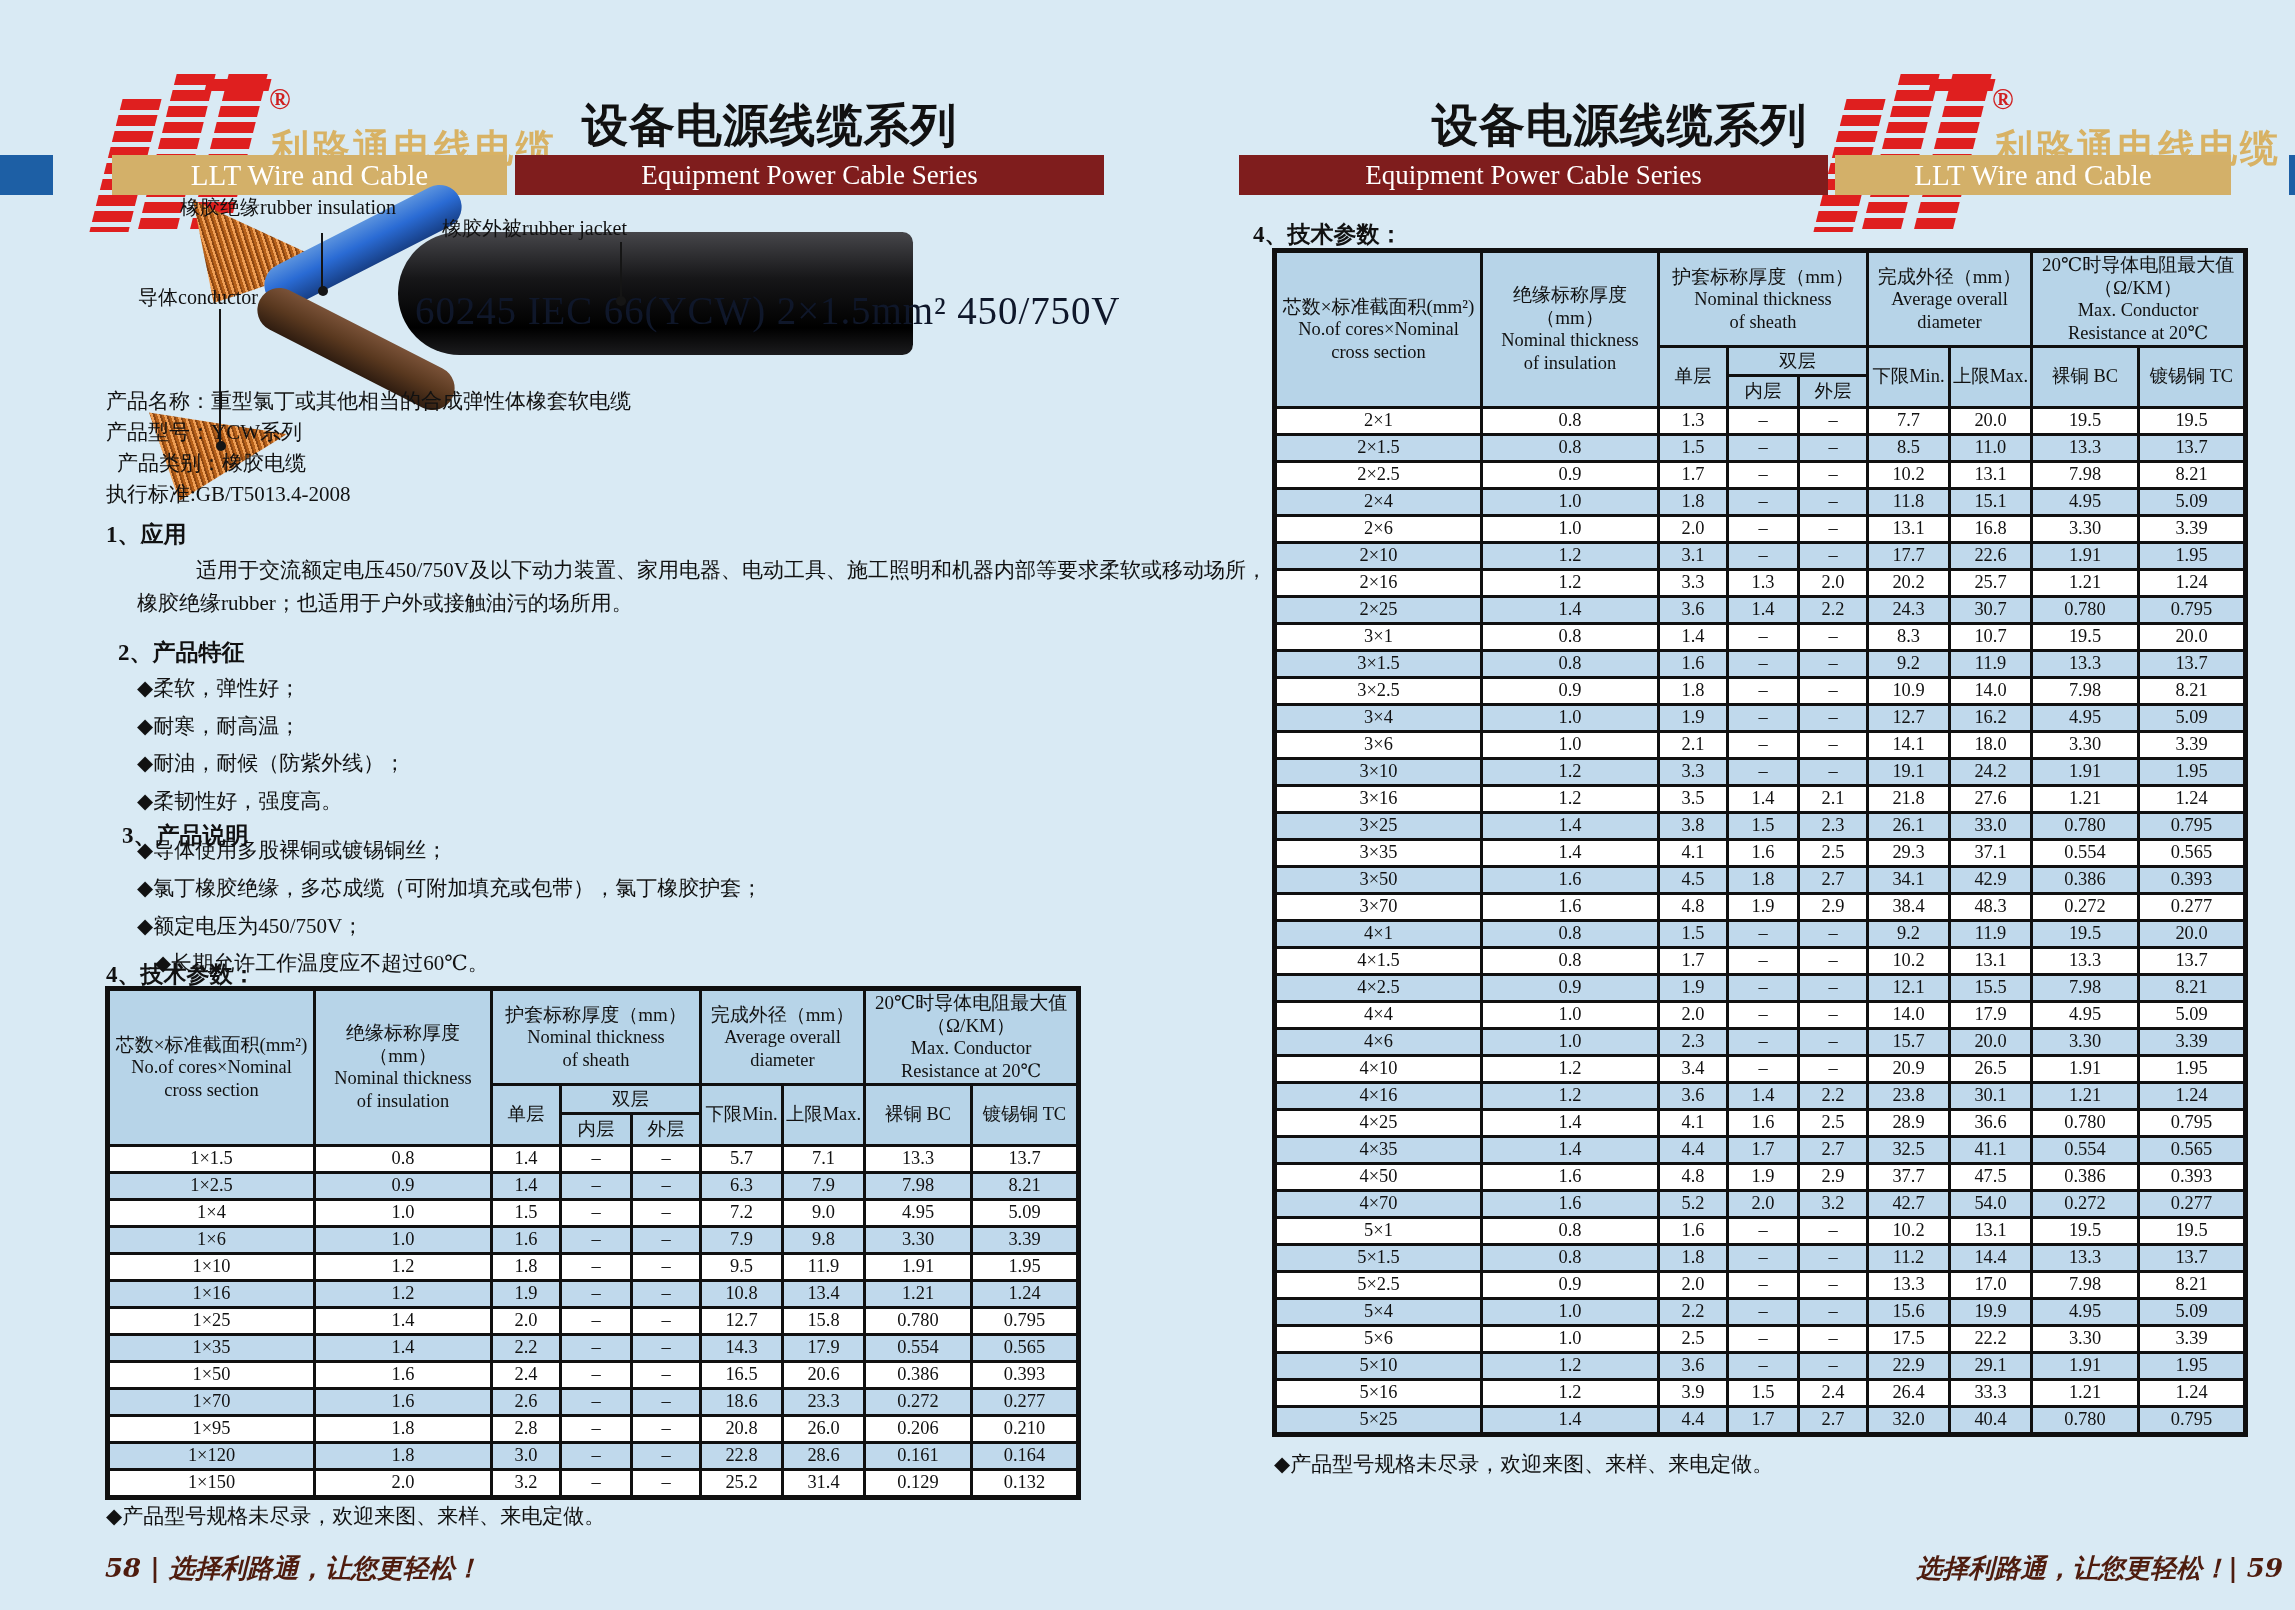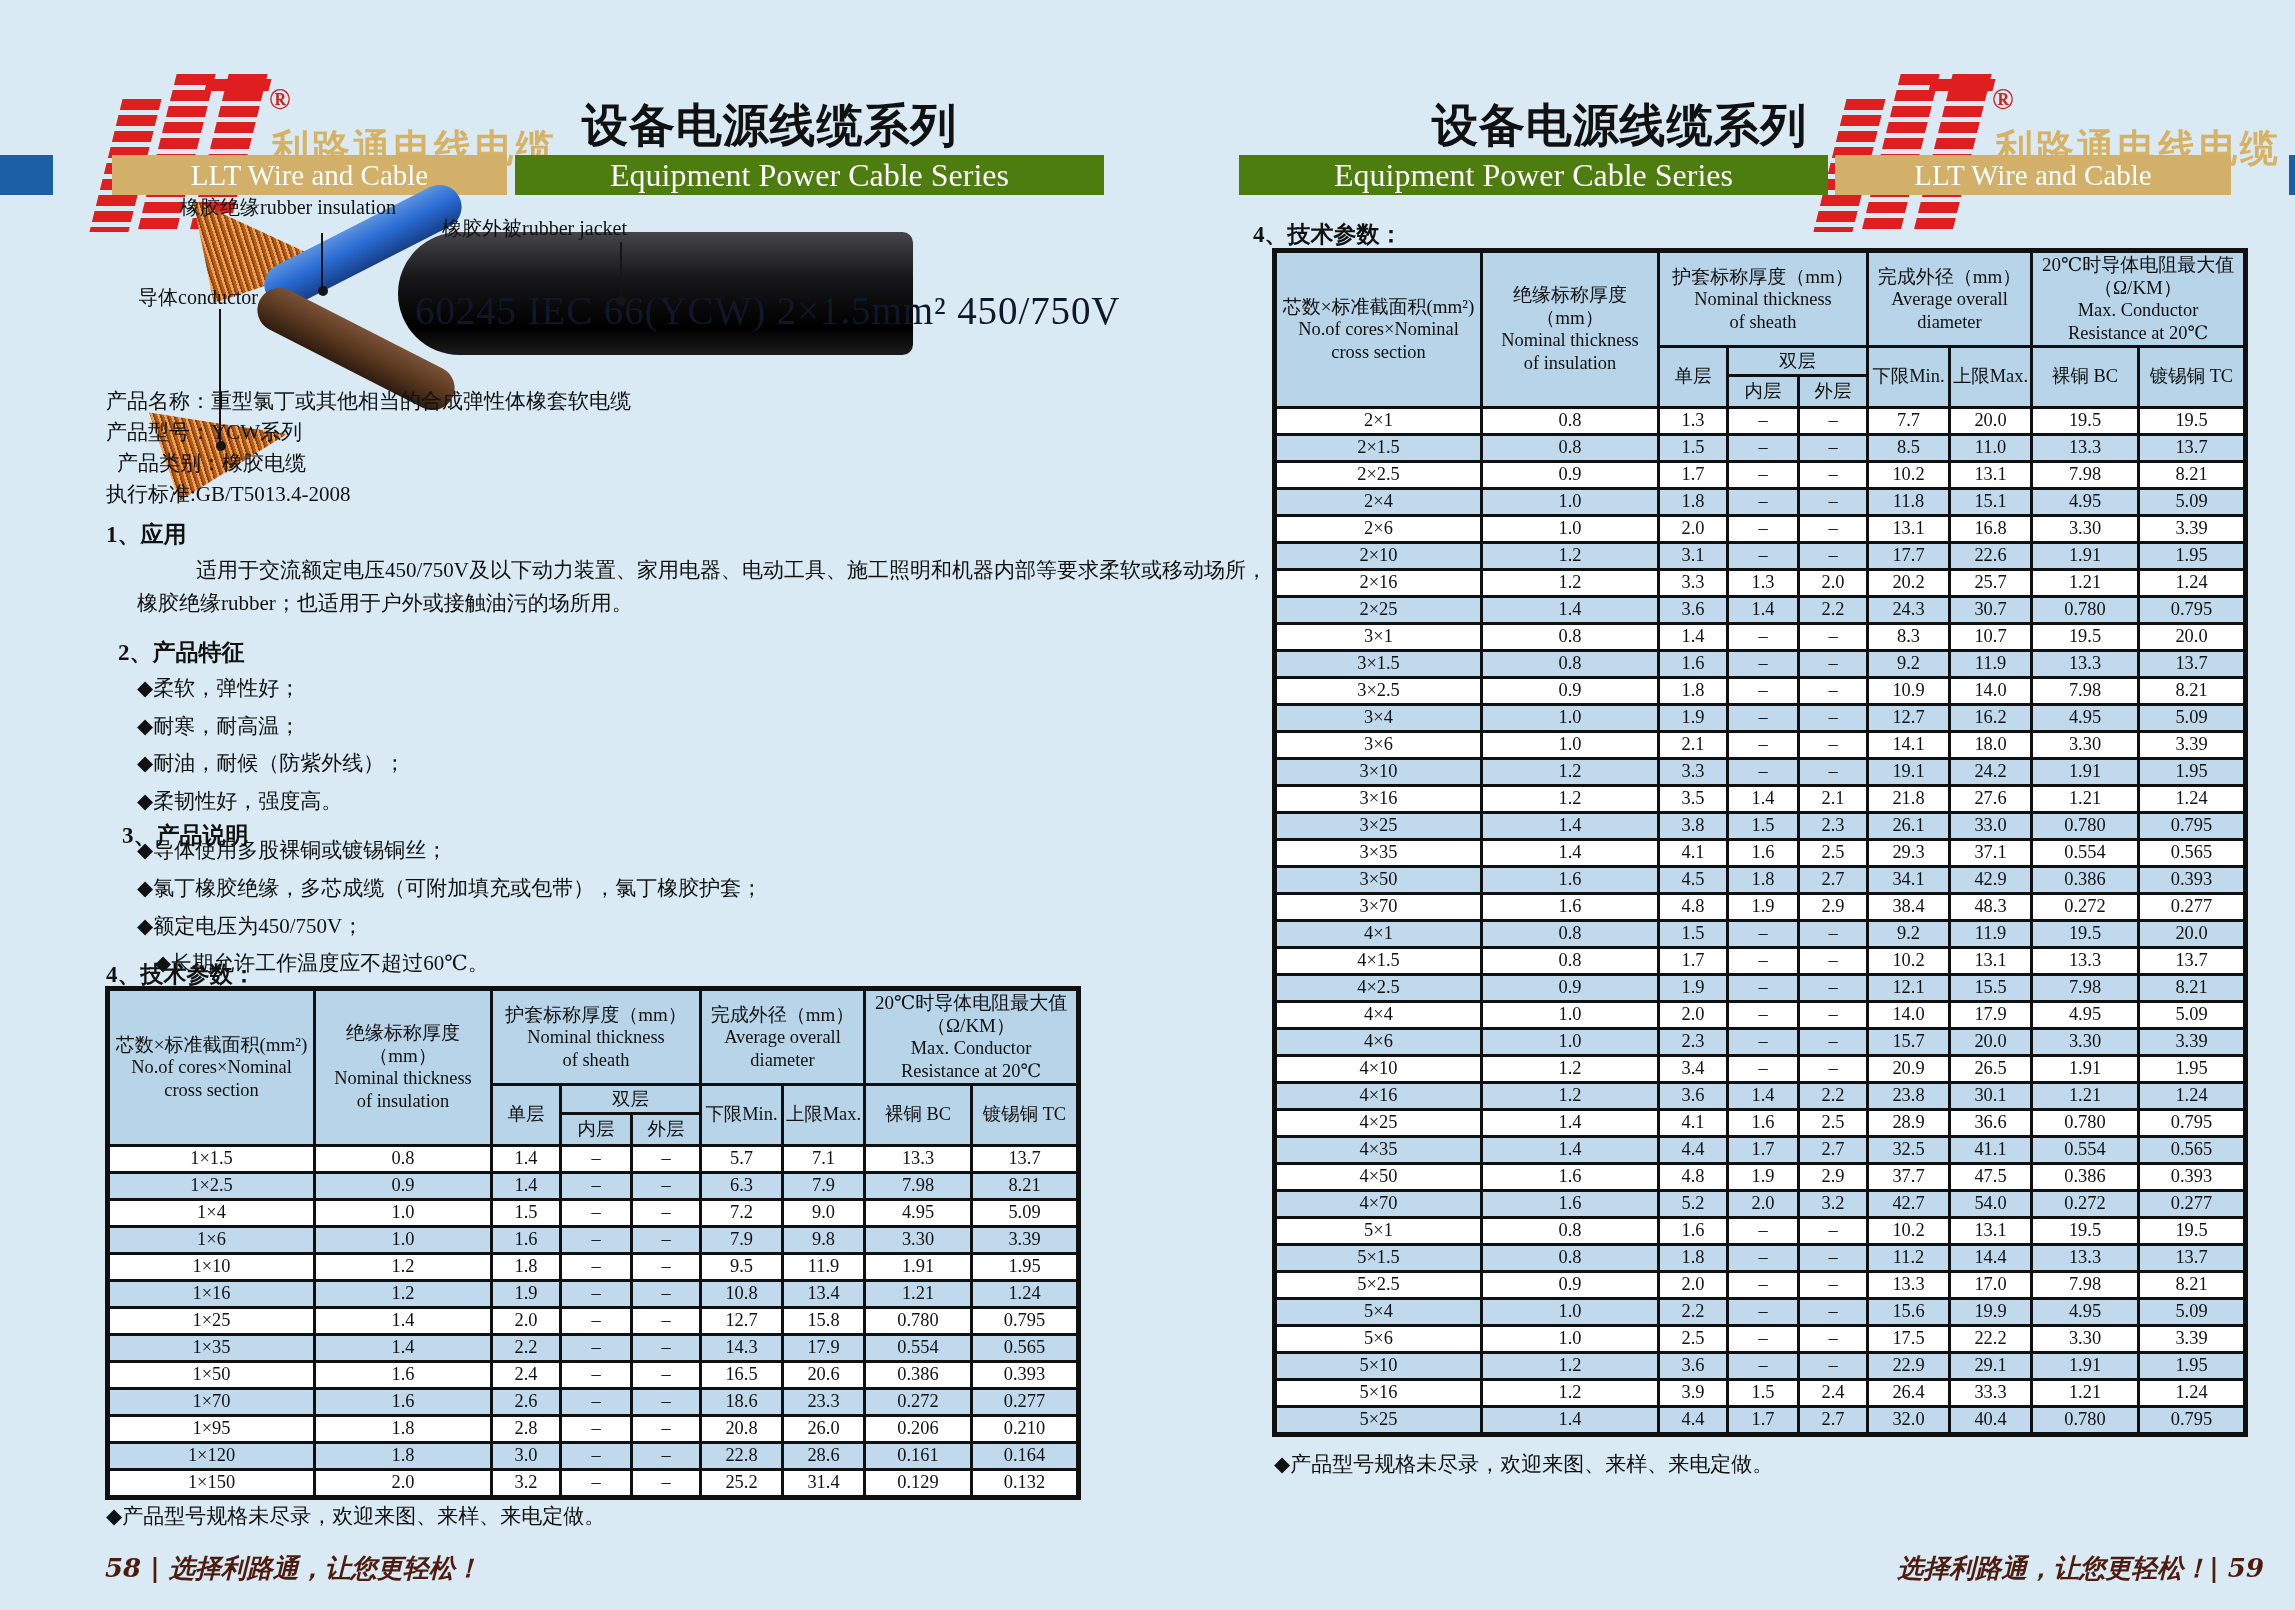--- a/index.html
+++ b/index.html
@@ -15,21 +15,21 @@
   .logo .c2{left:51px;height:158px;}
   .logo .c3{left:103px;height:158px;}
   .logo .t-bar{position:absolute;top:0;right:-12px;width:64px;height:12px;background:#df1f1f;transform:skewX(-14deg);}
   .reg{font-size:29px;color:#d02020;font-weight:bold;}
   .brand-cn{font-size:38px;letter-spacing:2.8px;color:#d8b264;font-weight:bold;white-space:nowrap;}
   .series-title{font-size:46px;font-weight:bold;letter-spacing:0.9px;white-space:nowrap;font-family:"DejaVu Serif",serif;}
 
   
   .band{height:40px;line-height:40px;text-align:center;color:#fff;white-space:nowrap;}
   .band-gold{background:#d3b069;font-size:29px;}
-  .band-blue{background:#4d7c0f;font-size:32px;}
+  .band-blue{background:#7f1d1d;font-size:27px;}
   .edge-strip{height:40px;background:#1d5fa5;}
 
   
   .fan{position:absolute;background:repeating-linear-gradient(72deg,#b5601a 0 2.3px,#ee9e55 2.3px 4.6px,#8a4512 4.6px 6.4px);}
   .fan-a{clip-path:polygon(100% 62%,0 0,15% 100%);}
   .fan-b{clip-path:polygon(100% 38%,0 18%,22% 100%);}
   .wire{position:absolute;border-radius:23px;}
   .wire-blue{background:linear-gradient(180deg,#5b93de 0%,#2a6bd4 45%,#173f86 100%);}
   .wire-brown{background:linear-gradient(180deg,#7a5238 0%,#59381f 50%,#2e1c10 100%);}
   .cable-body{position:absolute;background:linear-gradient(180deg,#46464a 0%,#161618 38%,#000 78%,#1c1c1e 100%);
@@ -813,16 +813,16 @@
           <td>2.7</td>
           <td>32.0</td>
           <td>40.4</td>
           <td>0.780</td>
           <td>0.795</td>
         </tr>
       </tbody>
   </table>
 
   <div class="note" style="left:1274px;top:1450px;">◆产品型号规格未尽录，欢迎来图、来样、来电定做。</div>
-  <div class="page-footer" style="right:78px;top:1551px;">选择利路通，让您更轻松！| 59</div>
+  <div class="page-footer" style="right:59px;top:1551px;">选择利路通，让您更轻松！| 59</div>
 
 </div>
 
 
 </body></html>

